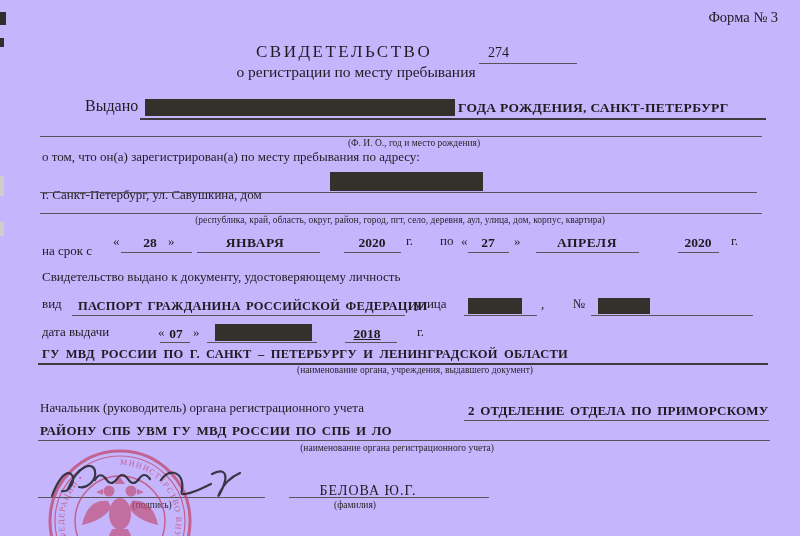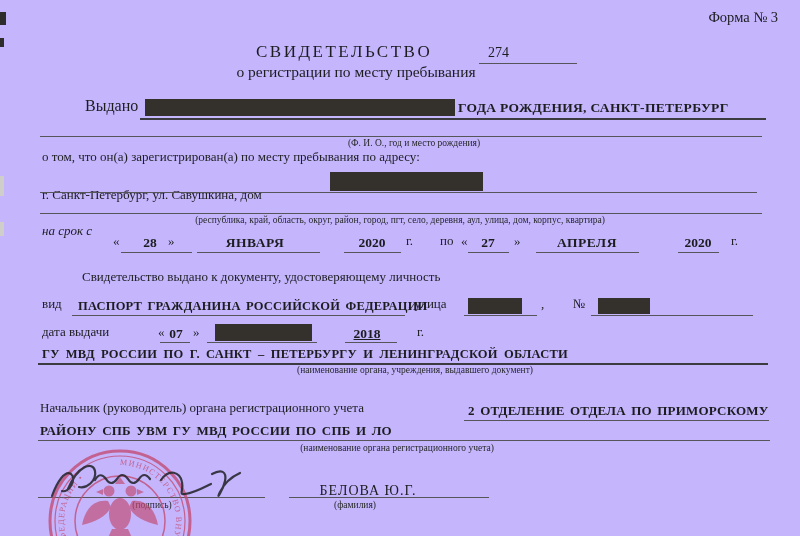--- a/index.html
+++ b/index.html
@@ -45,42 +45,42 @@
   <div class="line" style="top:136px;left:40px;width:722px;"></div>
   <div class="t cap cx" style="top:139px;left:405px;margin-left:9px;">(Ф. И. О., год и место рождения)</div>
 
   <div class="t main" style="top:150px;left:42px;">о том, что он(а) зарегистрирован(а) по месту пребывания по адресу:</div>
   <div class="t main" style="top:172px;left:42px;margin-top:16px;">г. Санкт-Петербург, ул. Савушкина, дом</div>
   <div class="bar" style="left:330px;top:172px;width:153px;height:19px;"></div>
   <div class="line" style="top:192px;left:40px;width:717px;"></div>
   <div class="line" style="top:213px;left:40px;width:722px;"></div>
   <div class="t cap cx" style="top:216px;left:400px;">(республика, край, область, округ, район, город, пгт, село, деревня, аул, улица, дом, корпус, квартира)</div>
 
-  <div class="t main" style="top:224px;left:42px;font-style:italic;">на срок с</div>
+  <div class="t main" style="top:244px;left:42px;">на срок с</div>
   <div class="t main" style="top:234px;left:113px;">«</div>
   <div class="t fillnum cx" style="top:236px;left:150px;">28</div>
   <div class="line" style="top:252px;left:121px;width:71px;"></div>
   <div class="t main" style="top:234px;left:168px;">»</div>
   <div class="t fillnum cx" style="top:236px;left:255px;letter-spacing:.5px;">ЯНВАРЯ</div>
   <div class="line" style="top:252px;left:197px;width:123px;"></div>
   <div class="t fillnum cx" style="top:236px;left:372px;">2020</div>
   <div class="line" style="top:252px;left:344px;width:57px;"></div>
   <div class="t main" style="top:234px;left:406px;">г.</div>
   <div class="t main" style="top:234px;left:440px;">по</div>
   <div class="t main" style="top:234px;left:461px;">«</div>
   <div class="t fillnum cx" style="top:236px;left:488px;">27</div>
   <div class="line" style="top:252px;left:468px;width:41px;"></div>
   <div class="t main" style="top:234px;left:514px;">»</div>
   <div class="t fillnum cx" style="top:236px;left:587px;letter-spacing:.5px;">АПРЕЛЯ</div>
   <div class="line" style="top:252px;left:536px;width:103px;"></div>
   <div class="t fillnum cx" style="top:236px;left:698px;">2020</div>
   <div class="line" style="top:252px;left:678px;width:41px;"></div>
   <div class="t main" style="top:234px;left:731px;">г.</div>
 
-  <div class="t main" style="top:270px;left:42px;margin-left:40px;">Свидетельство выдано к документу, удостоверяющему личность</div>
+  <div class="t main" style="top:270px;left:42px;">Свидетельство выдано к документу, удостоверяющему личность</div>
   <div class="t main" style="top:297px;left:42px;">вид</div>
   <div class="t fillv" style="top:300px;left:78px;">ПАСПОРТ ГРАЖДАНИНА РОССИЙСКОЙ ФЕДЕРАЦИИ</div>
   <div class="line" style="top:315px;left:72px;width:333px;"></div>
   <div class="t main" style="top:297px;left:408px;">, улица</div>
   <div class="bar" style="left:468px;top:298px;width:54px;height:16px;"></div>
   <div class="line" style="top:315px;left:464px;width:73px;"></div>
   <div class="t main" style="top:297px;left:541px;">,</div>
   <div class="t main" style="top:297px;left:573px;">№</div>
   <div class="bar" style="left:598px;top:298px;width:52px;height:16px;"></div>
   <div class="line" style="top:315px;left:591px;width:162px;"></div>

